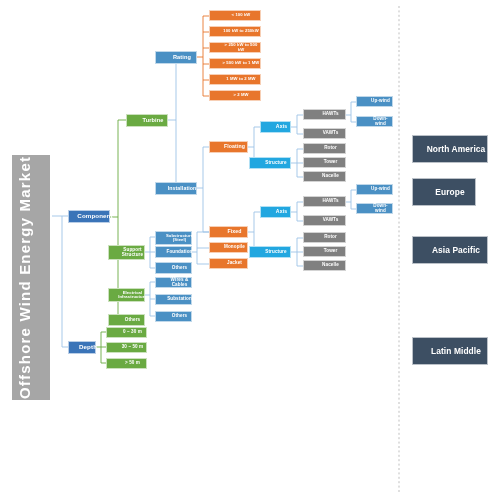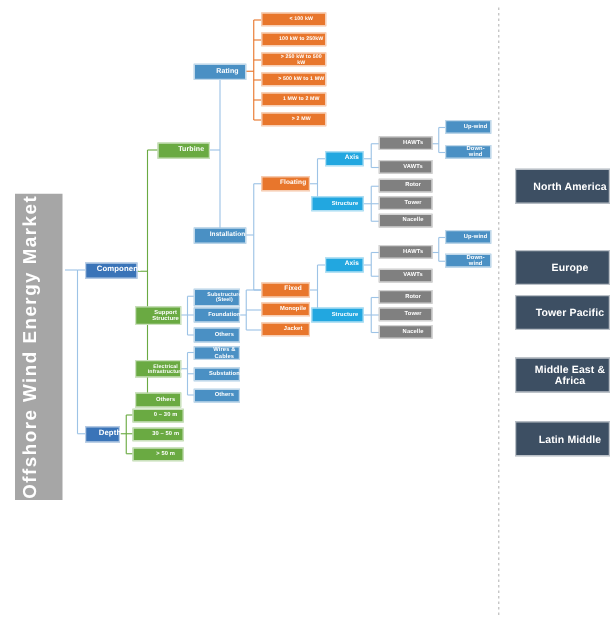--- a/index.html
+++ b/index.html
@@ -249,18 +249,17 @@
 
   <div class="node n-blue fs45" style="left:155px;top:277px;width:37px;height:11px;">Wires &amp; Cables</div>
   <div class="node n-blue fs45" style="left:155px;top:294px;width:37px;height:11px;">Substation</div>
   <div class="node n-blue fs45" style="left:155px;top:311px;width:37px;height:11px;">Others</div>
 
   <div class="node n-green fs45" style="left:106px;top:327px;width:41px;height:11px;">0 – 30 m</div>
   <div class="node n-green fs45" style="left:106px;top:342px;width:41px;height:11px;">30 – 50 m</div>
   <div class="node n-green fs45" style="left:106px;top:358px;width:41px;height:11px;">&gt; 50 m</div>
 
   <div class="node n-navy fs8" style="left:412px;top:135px;width:76px;height:28px;">North America</div>
-  <div class="node n-navy fs8" style="left:412px;top:200px;width:76px;height:28px;">Europe</div>
-  <div class="node n-navy fs8" style="left:412px;top:236px;width:76px;height:28px;">Tower Pacific</div>
-  <div class="node n-navy fs8" style="left:412px;top:286px;width:76px;height:28px;">Middle East &amp; Africa</div>
+  <div class="node n-navy fs8" style="left:412px;top:178px;width:64px;height:28px;">Europe</div>
+  <div class="node n-navy fs8" style="left:412px;top:236px;width:76px;height:28px;">Asia Pacific</div>
   <div class="node n-navy fs8" style="left:412px;top:337px;width:76px;height:28px;">Latin Middle</div>
 
 </div>
 
 </body></html>

